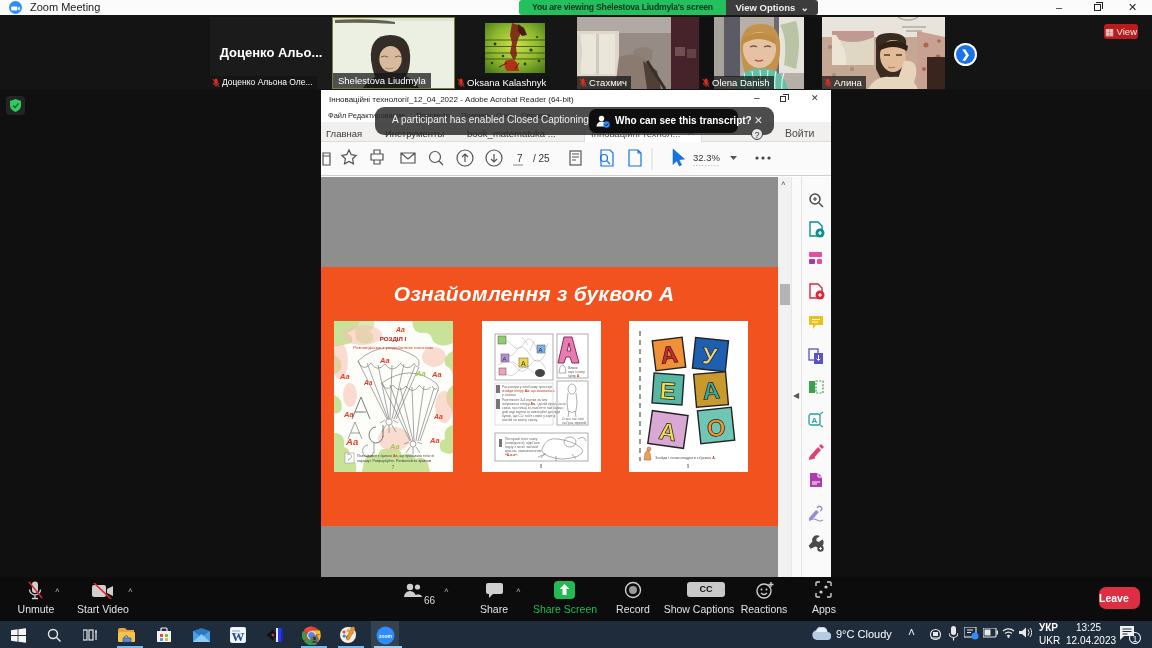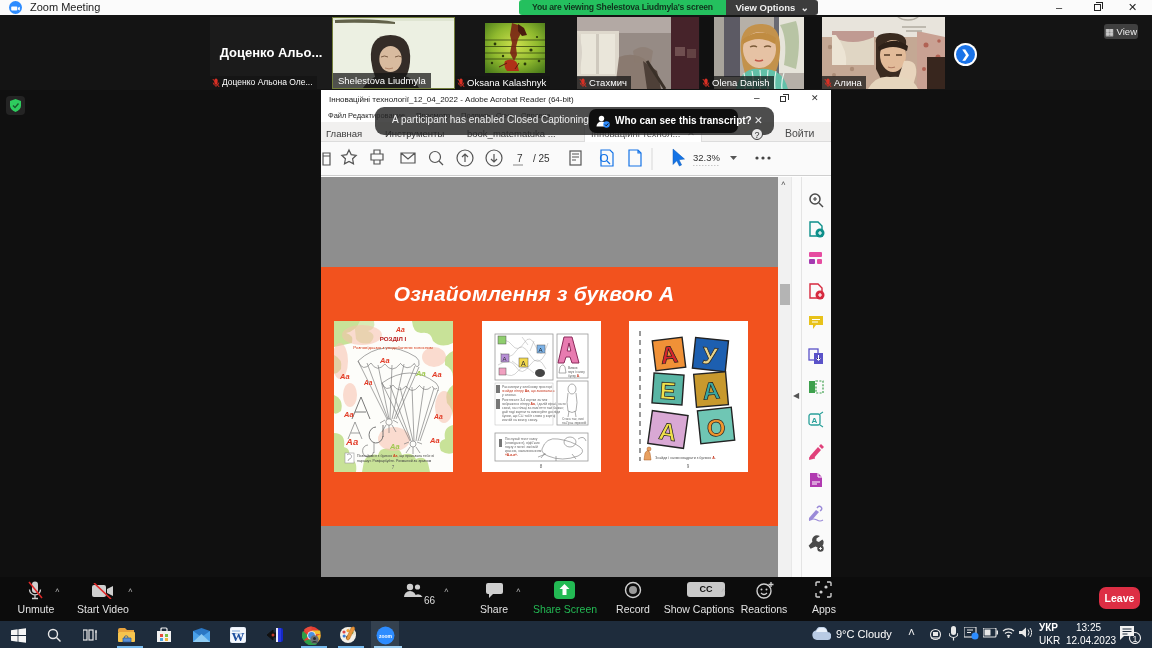--- a/index.html
+++ b/index.html
@@ -15,21 +15,21 @@
   .wc { top:0; height:15px; color:#222; font-size:11px; line-height:15px; font-weight:400; }
   
   #strip { left:0; top:15px; width:1152px; height:75px; background:#141414; }
   .tile { position:absolute; top:2px; height:72px; overflow:hidden; background:#1b1b1b; }
   .vlabel { position:absolute; left:0; bottom:0; background:rgba(20,20,20,.72); color:#fff; font-size:8.5px; line-height:13px; height:13px; padding:0 4px 0 2px; white-space:nowrap; display:flex; align-items:center; gap:2px; }
   .micred { width:8px; height:10px; flex:0 0 auto; }
   
   #zbar { left:0; top:577px; width:1152px; height:44px; background:#0c0c0c; }
   .zitem { position:absolute; color:#e2e2e2; font-size:10.5px; text-align:center; }
   .zcaret { position:absolute; color:#b5b5b5; font-size:8px; }
-  #leave { left:1099px; top:587px; width:41px; height:22px; background:#dd2e44; border-radius:7px; color:#fff; font-size:10.5px; font-weight:bold; text-align:center; line-height:22px; }
+  #leave { left:1099px; top:587px; width:41px; height:22px; background:#dd2e44; border-radius:7px; color:#fff; font-size:10.5px; font-weight:bold; text-align:left; line-height:22px; }
   
   #taskbar { left:0; top:621px; width:1152px; height:27px; background:#1e2c3c; }
   .tbi { position:absolute; top:2px; width:24px; height:24px; display:flex; align-items:center; justify-content:center; }
   .uline { position:absolute; top:25px; height:2px; background:#76b9ed; }
   .trtext { position:absolute; color:#fff; font-size:10px; }
 </style>
 </head>
 <body>
 <div id="stage">
 
@@ -201,21 +201,21 @@
             <path d="M1 1l8 10" stroke="#d93025" stroke-width="1.2"></path>
           </svg>
           <span>Алина</span>
         </div>
     </div>
 
     <div style="position:absolute;left:954px;top:28px;width:23px;height:23px;border-radius:50%;background:#fff;display:flex;align-items:center;justify-content:center;">
       <div style="width:19px;height:19px;border-radius:50%;background:#1a73e8;color:#fff;font-size:11px;font-weight:bold;text-align:center;line-height:18px;">❯</div>
     </div>
 
-    <div style="position:absolute;left:1104px;top:9px;width:34px;height:15px;background:#404040;border-radius:3px;color:#ececec;font-size:9.5px;line-height:15px;text-align:center;">▦ View</div>
+    <div style="position:absolute;left:1104px;top:9px;width:34px;height:15px;background:#b91c1c;border-radius:3px;color:#ececec;font-size:9.5px;line-height:15px;text-align:center;">▦ View</div>
   </div>
 
   <div class="abs" style="left:6px;top:96px;width:19px;height:19px;background:#242424;border-radius:4px;"><svg width="19" height="19" viewBox="0 0 19 19">
         <path d="M9.5 3 l5.5 2 v4.5 q0 4 -5.5 6.5 q-5.5 -2.5 -5.5 -6.5 V5z" fill="#2ecc5e"></path>
         <path d="M7 9.5 l2 2 3.5-4" stroke="#1a5a2e" stroke-width="1.4" fill="none"></path>
       </svg></div>
 
   <div class="abs" id="acrobat" style="left:321px;top:90px;width:510px;height:487px;background:#fff;overflow:hidden;font-family:'Liberation Sans',sans-serif;">
 
     <div style="position:absolute;left:0;top:0;width:510px;height:17px;background:#fff;">

